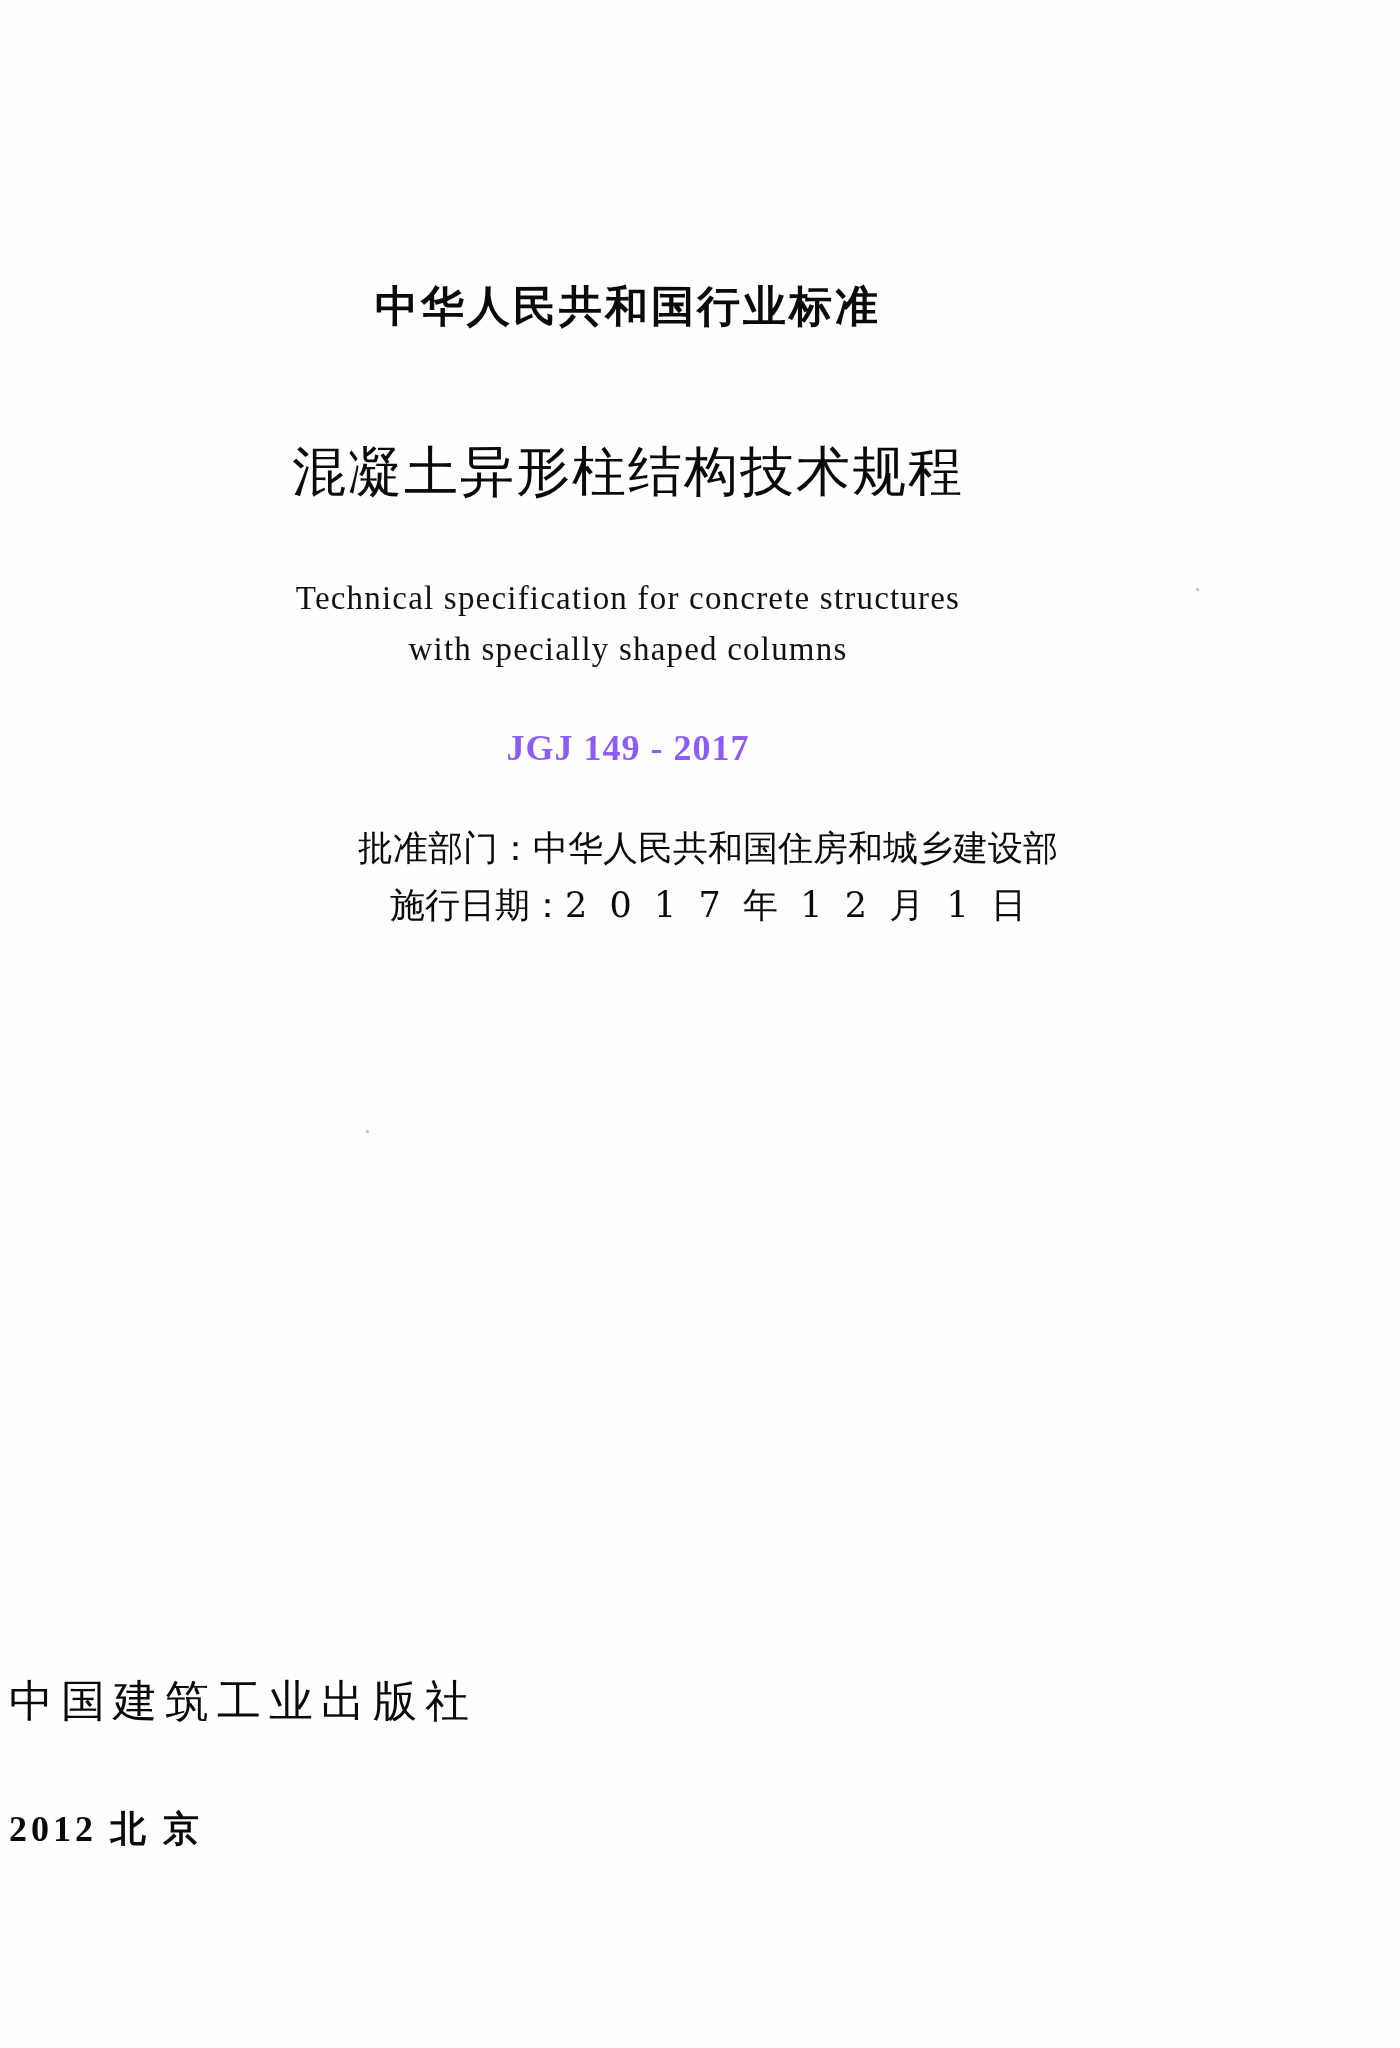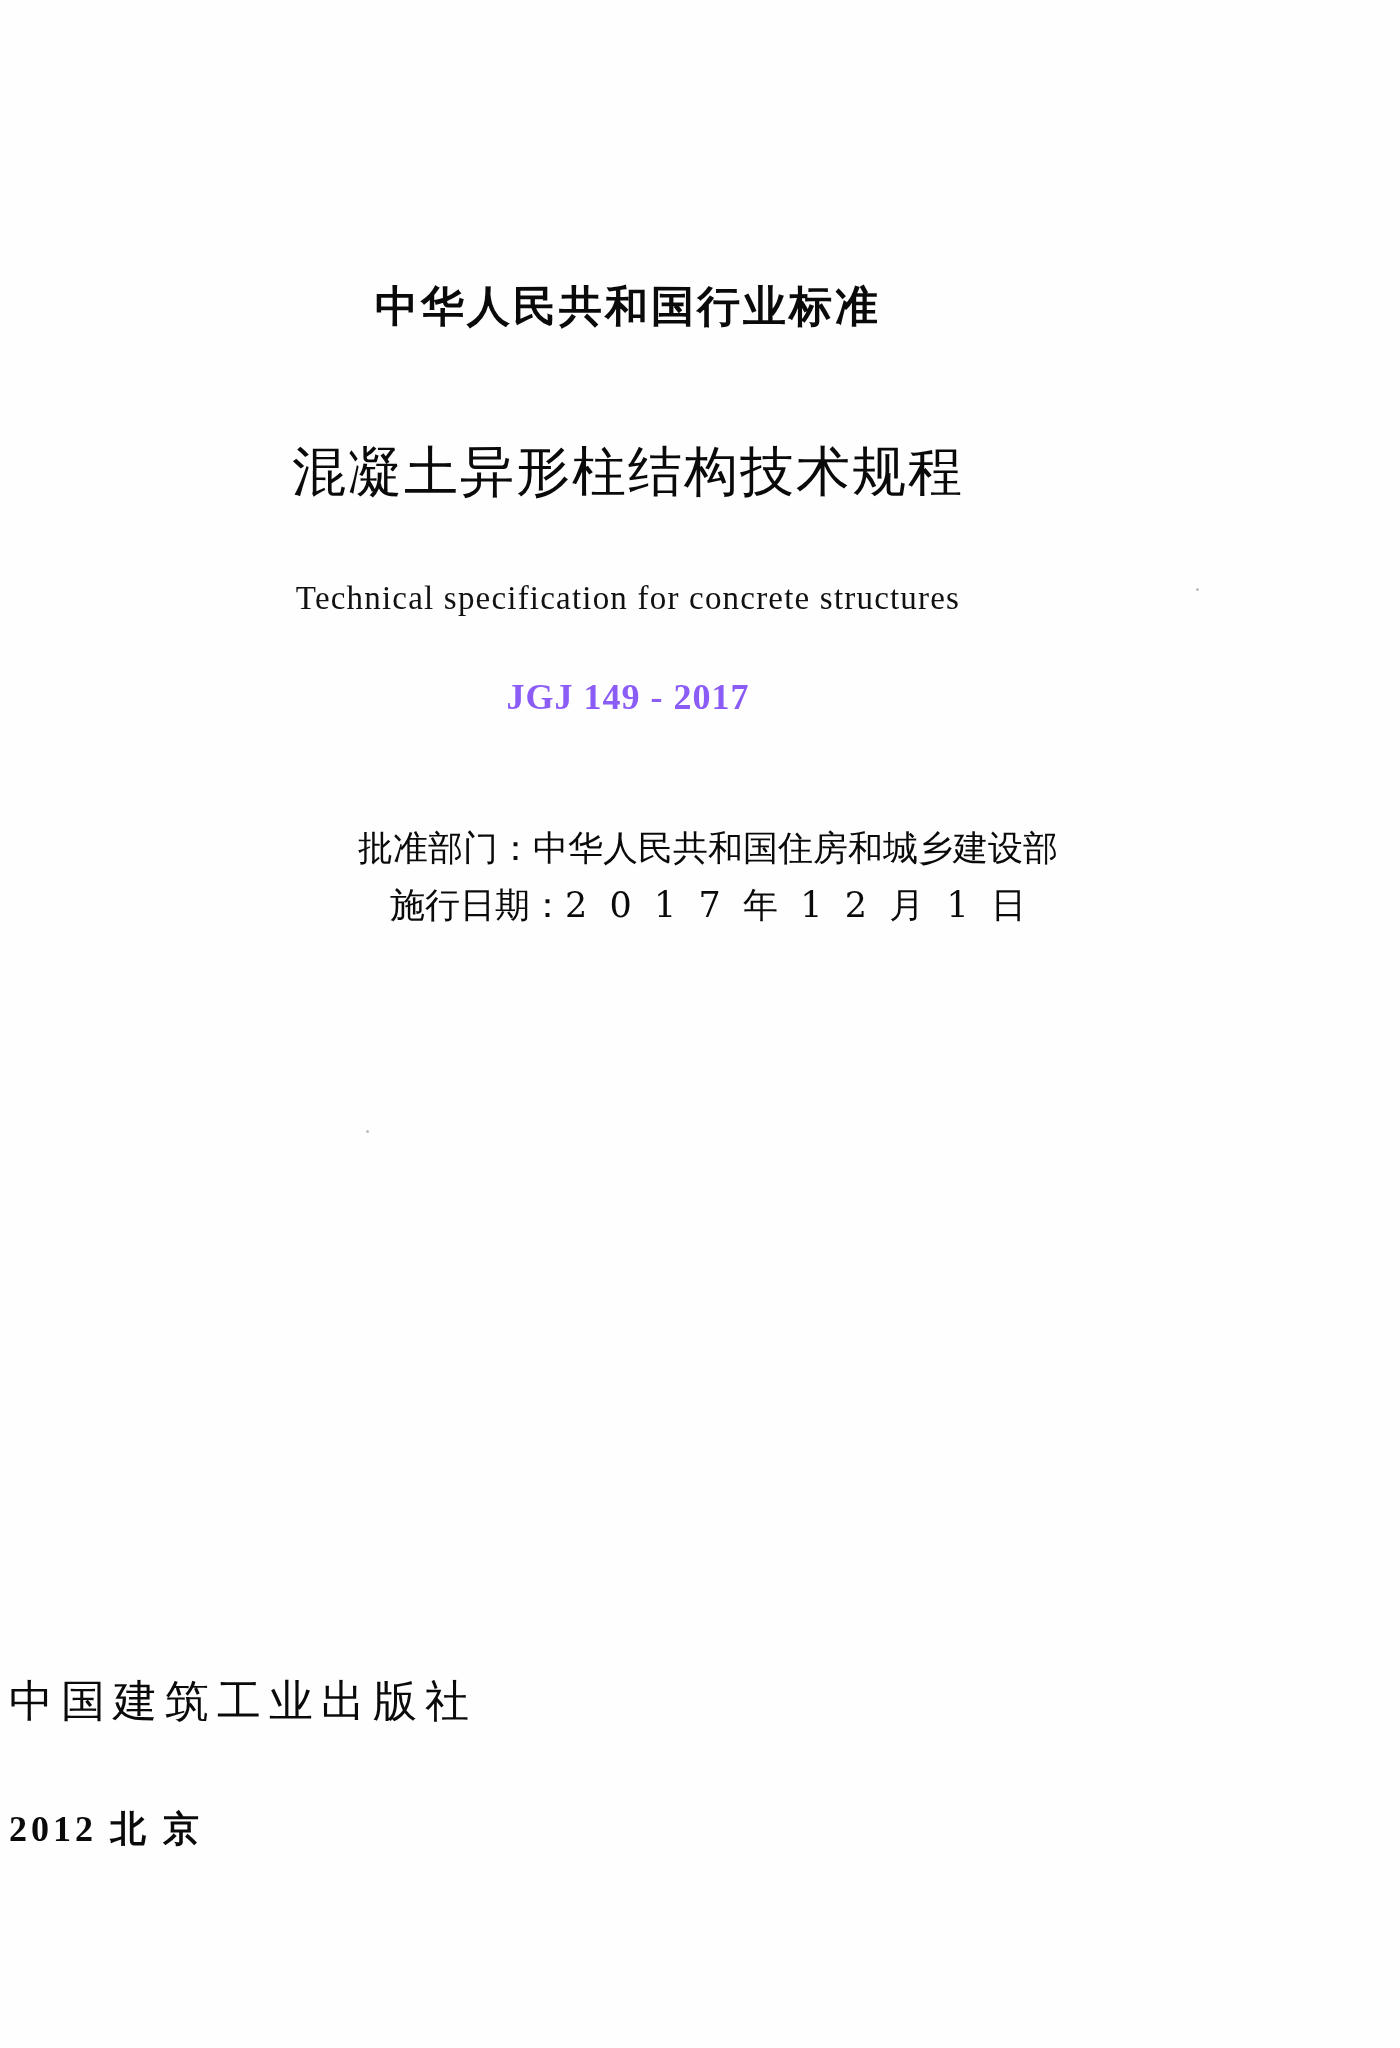--- a/index.html
+++ b/index.html
@@ -110,20 +110,21 @@
 
 <div class="page">
 
   <div class="title-block">
     <div class="std-org">中华人民共和国行业标准</div>
 
     <div class="std-title">混凝土异形柱结构技术规程</div>
 
     <div class="std-title-en">
       <div>Technical specification for concrete structures</div>
+      <div>with specially shaped columns</div>
     </div>
 
     <div class="std-code">JGJ 149 - 2017</div>
   </div>
 
   <div class="meta-block">
     <div class="meta-line">批准部门：中华人民共和国住房和城乡建设部</div>
     <div class="meta-line">施行日期：2  0  1  7  年  1  2  月  1  日</div>
   </div>
 

